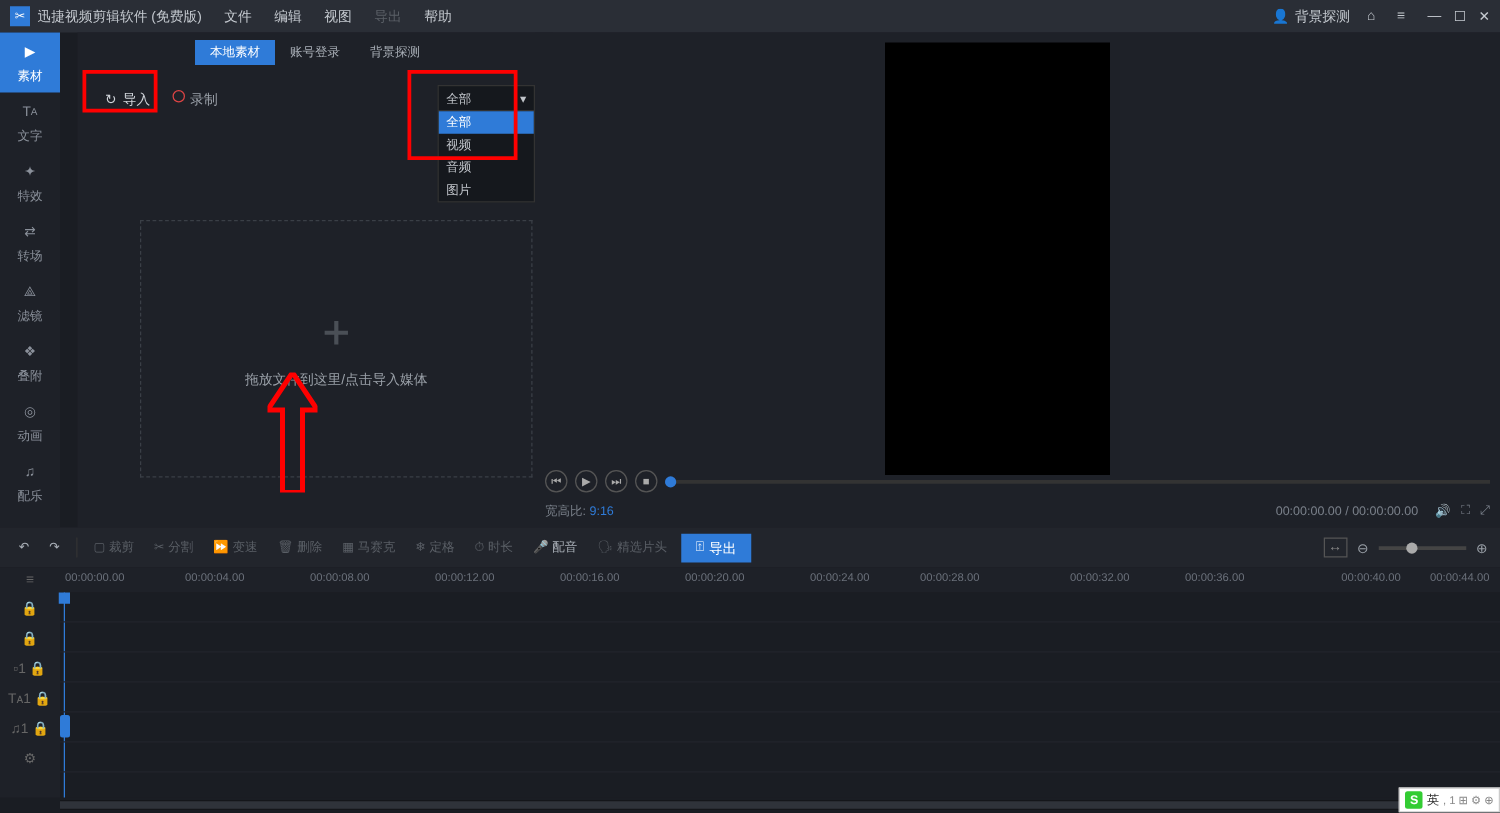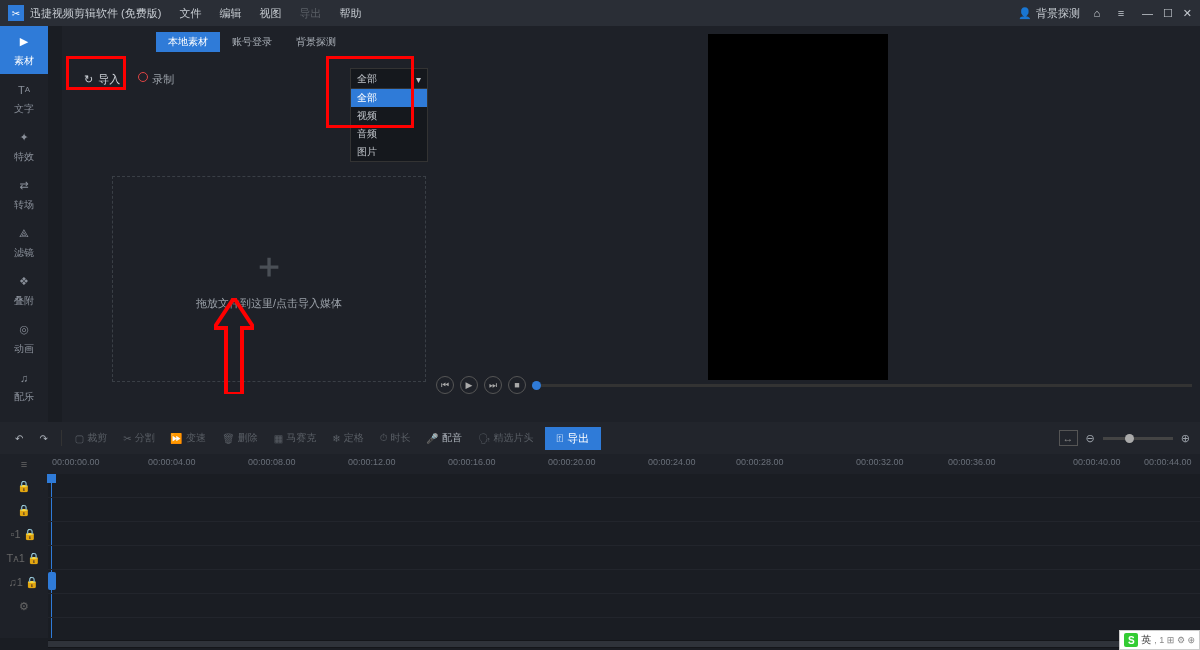--- a/index.html
+++ b/index.html
@@ -198,20 +198,33 @@
 <div class="preview">
   <div class="canvas"></div>
   <div class="playrow">
     <div class="pbtn">⏮</div>
     <div class="pbtn">▶</div>
     <div class="pbtn">⏭</div>
     <div class="pbtn">■</div>
     <div class="progress">
         <div class="dot"></div>
       </div>
+  </div>
+  <div class="previewbottom">
+    <span class="ratio">
+      <span>宽高比:</span> <span class="v">9:16</span>
+    </span>
+    <span class="tcode">
+      <span>00:00:00.00</span> / <span>00:00:00.00</span>
+    </span>
+    <div class="pvicons">
+      <span>🔊</span>
+      <span>⛶</span>
+      <span>⤢</span>
+    </div>
   </div>
 </div>
 
 <div class="tl-toolbar">
   <span class="tbtn en">↶</span>
   <span class="tbtn en">↷</span>
   <span class="sep"></span>
   <span class="tbtn">▢ <span>裁剪</span></span>
   <span class="tbtn">✂ <span>分割</span></span>
   <span class="tbtn">⏩ <span>变速</span></span>

